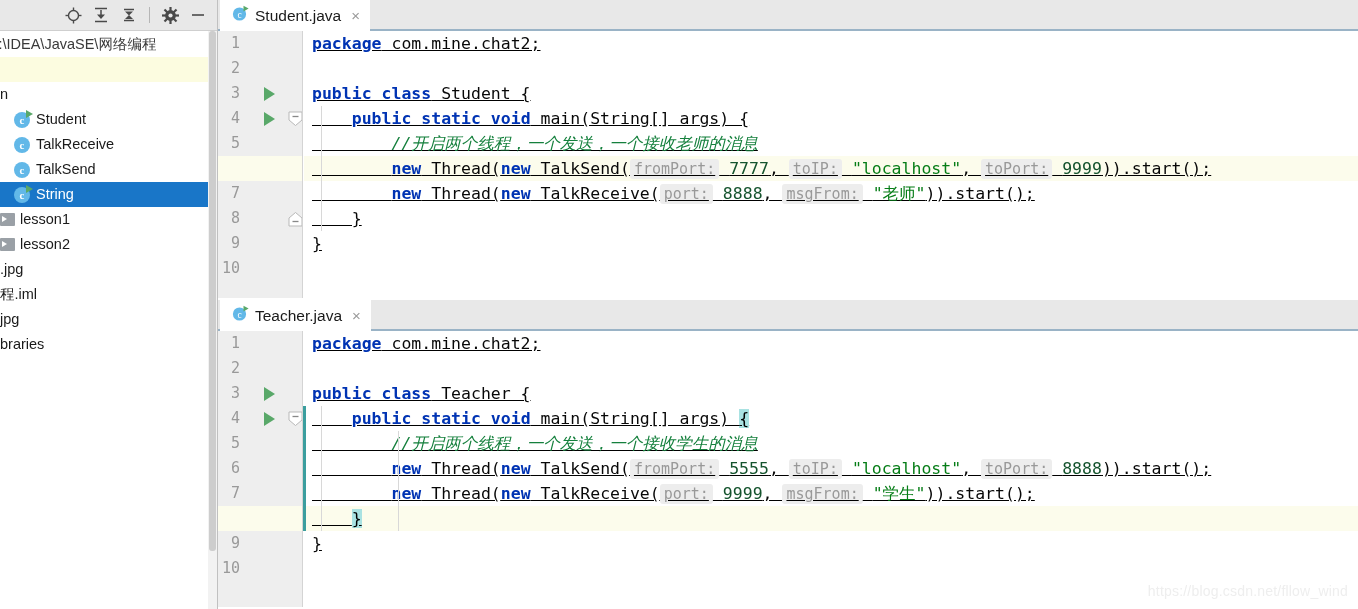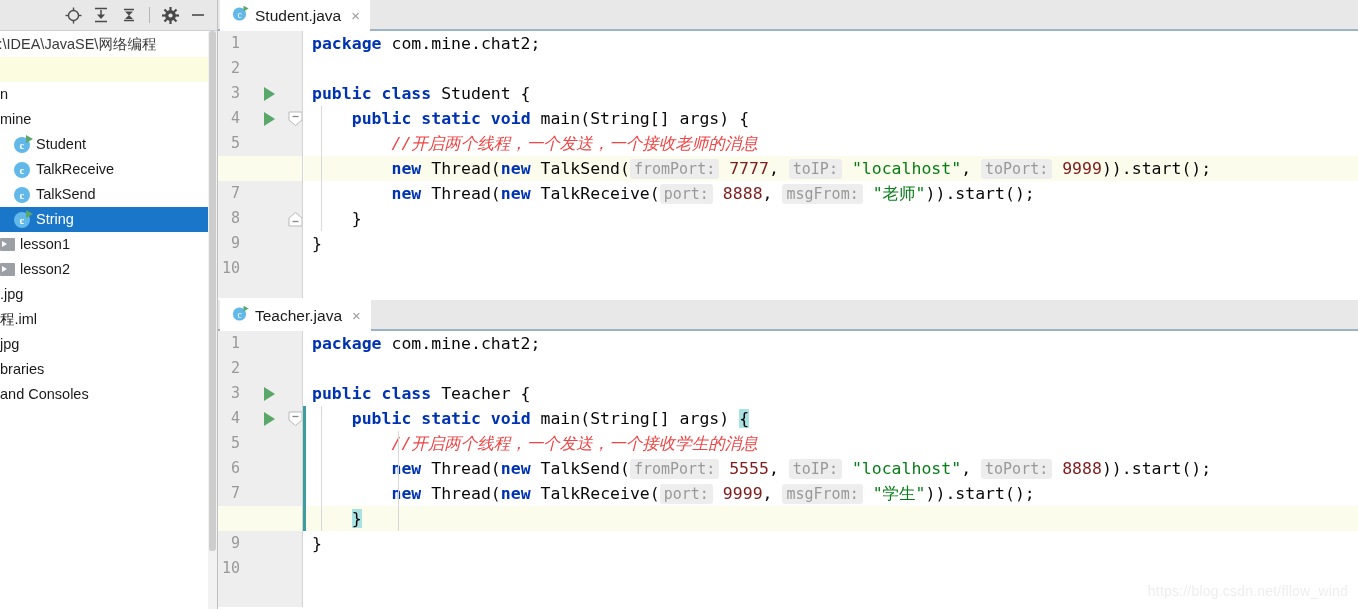--- a/index.html
+++ b/index.html
@@ -131,31 +131,31 @@
     position: absolute; left: 85px; width: 3px;
     background: #3b9e9e;
   }
 
   .codelines {
     position: absolute; left: 86px; top: 0; right: 0; height: 100%;
     font-family: "DejaVu Sans Mono", monospace;
     font-size: 16.5px; line-height: 25px;
     white-space: pre; color: #000000;
   }
-  .cl { position: absolute; left: 0; right: 0; height: 25px; padding-left: 8px; }
+  .cl { position: absolute; left: 0; right: 0; height: 25px; padding-left: 8px; text-decoration: underline; }
   .cl.caret-line { background: #fcfcec; }
   .indent-guide {
     position: absolute; width: 1px; background: #d8d8d8;
   }
 
   
   .kw   { color: #0033b3; font-weight: 600; }
   .str  { color: #067d17; }
-  .num  { color: #7f1d1d; }
-  .cmt  { color: #ef4444; font-style: italic; }
+  .num  { color: #14532d; }
+  .cmt  { color: #15803d; font-style: italic; }
   .plain{ color: #080808; }
   .hint {
     background: #ededed; color: #999999;
     border-radius: 3px; padding: 1px 4px; font-size: 15px;
   }
   .brace-hl { background: #a9e2e2; }
 
   #watermark {
     position: absolute; right: 10px; bottom: 10px;
     font-size: 14px; color: #eeeeee; letter-spacing: 0.2px;
@@ -217,23 +217,20 @@
 
     <div id="sidebar-path">D:\IDEA\JavaSE\网络编程</div>
 
     <div id="tree">
         <div class="tree-row highlight-yellow">
           <span class="tree-label"></span>
         </div>
         <div class="tree-row">
           <span class="tree-label">n</span>
         </div>
-        <div class="tree-row">
-          <span class="tree-label">mine</span>
-        </div>
         <div class="tree-row" style="padding-left: 14px;">
           <span class="class-ico runnable">c</span>
           <span class="tree-label">Student</span>
         </div>
         <div class="tree-row" style="padding-left: 14px;">
           <span class="class-ico">c</span>
           <span class="tree-label">TalkReceive</span>
         </div>
         <div class="tree-row" style="padding-left: 14px;">
           <span class="class-ico">c</span>
@@ -255,23 +252,20 @@
           <span class="tree-label">.jpg</span>
         </div>
         <div class="tree-row">
           <span class="tree-label">程.iml</span>
         </div>
         <div class="tree-row">
           <span class="tree-label">jpg</span>
         </div>
         <div class="tree-row">
           <span class="tree-label">braries</span>
-        </div>
-        <div class="tree-row">
-          <span class="tree-label">and Consoles</span>
         </div>
       </div>
 
     <div id="sb-scroll">
       <div class="thumb"></div>
     </div>
   </div>
 
   <div class="editor-panel" id="editor-top">
     <div class="tabbar">

